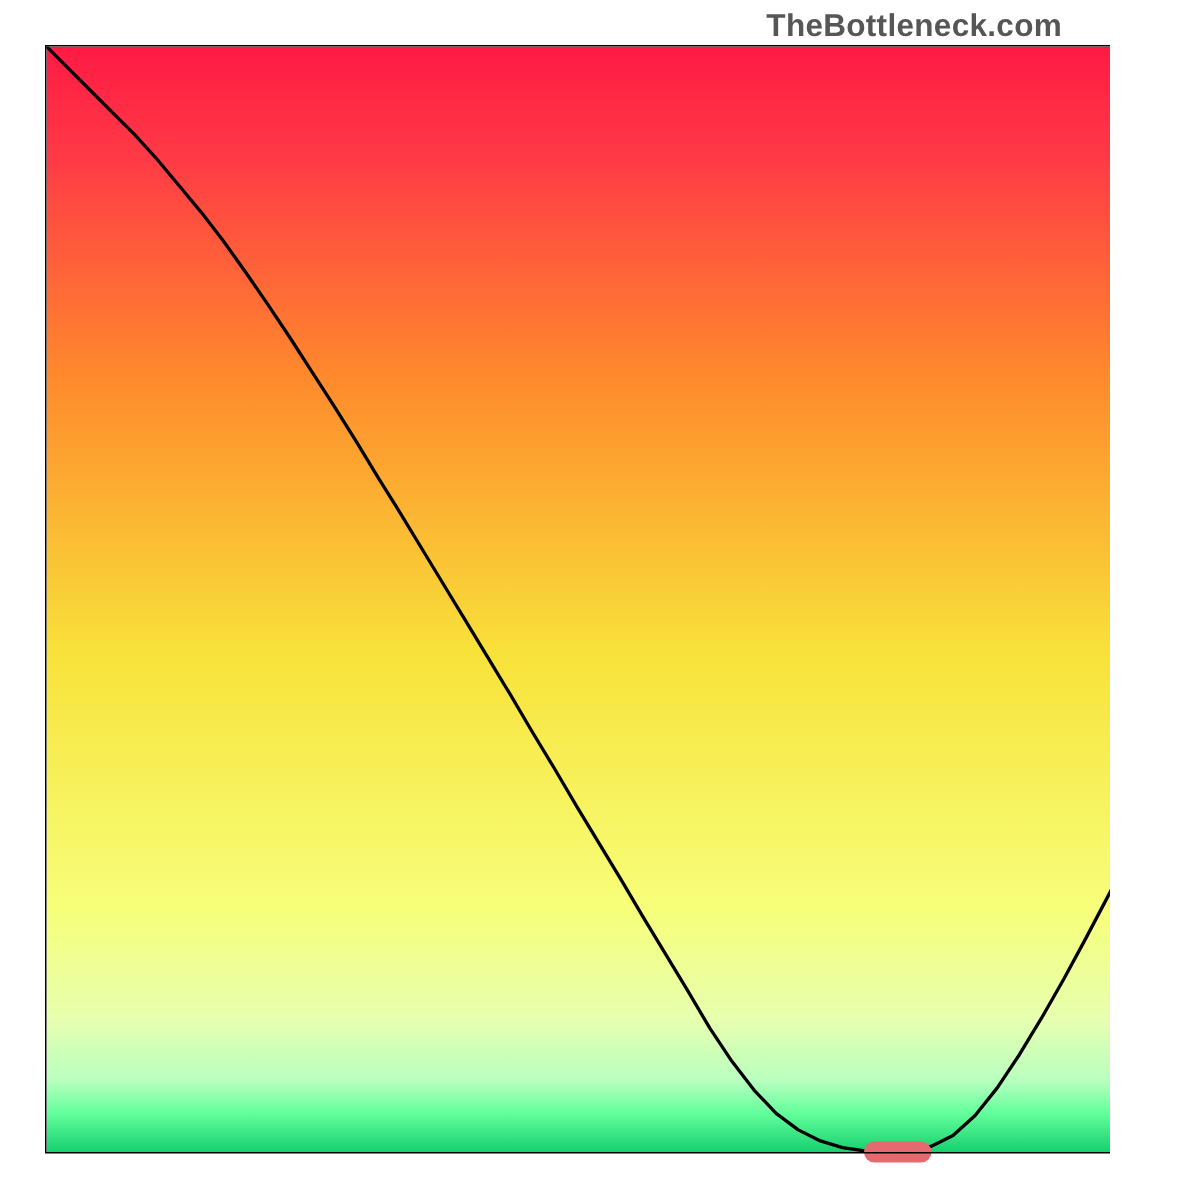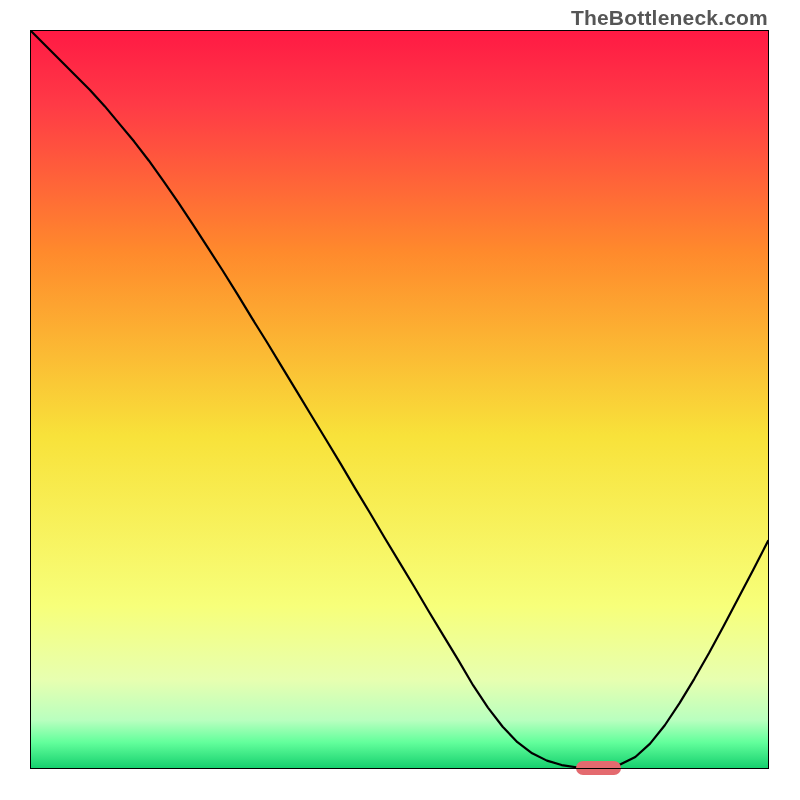--- a/index.html
+++ b/index.html
@@ -4,21 +4,21 @@
 <style>
   html, body {
     margin: 0;
     padding: 0;
     width: 800px;
     height: 800px;
     background: #ffffff;
   }
   .stage {
     position: relative;
-    width: 800px;
+    width: 740px;
     height: 800px;
     overflow: hidden;
     text-align: center;
   }
   .plot {
     position: absolute;
     left: 31px;
     top: 31px;
     width: 737px;
     height: 737px;

